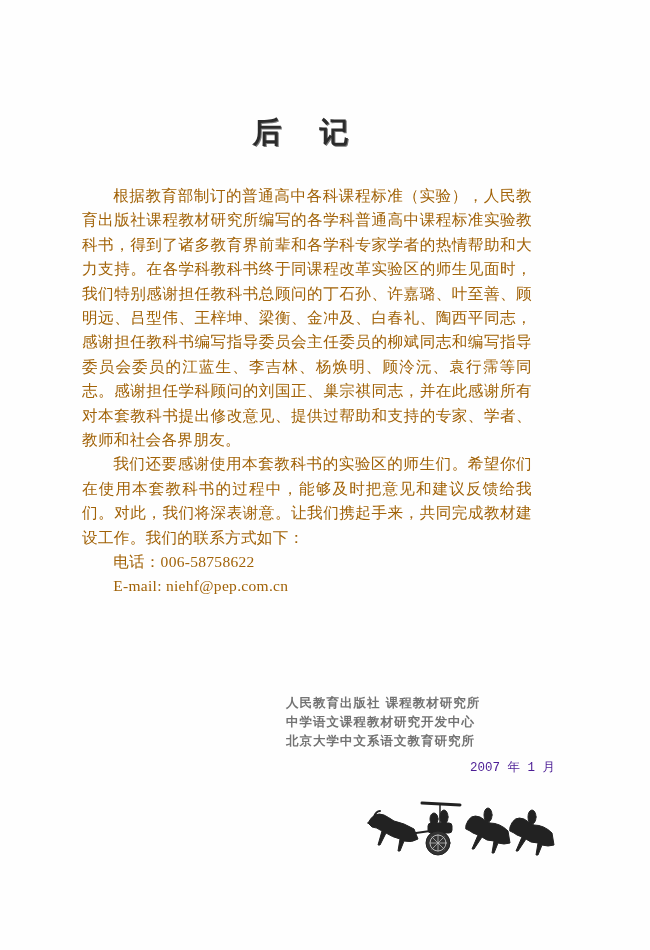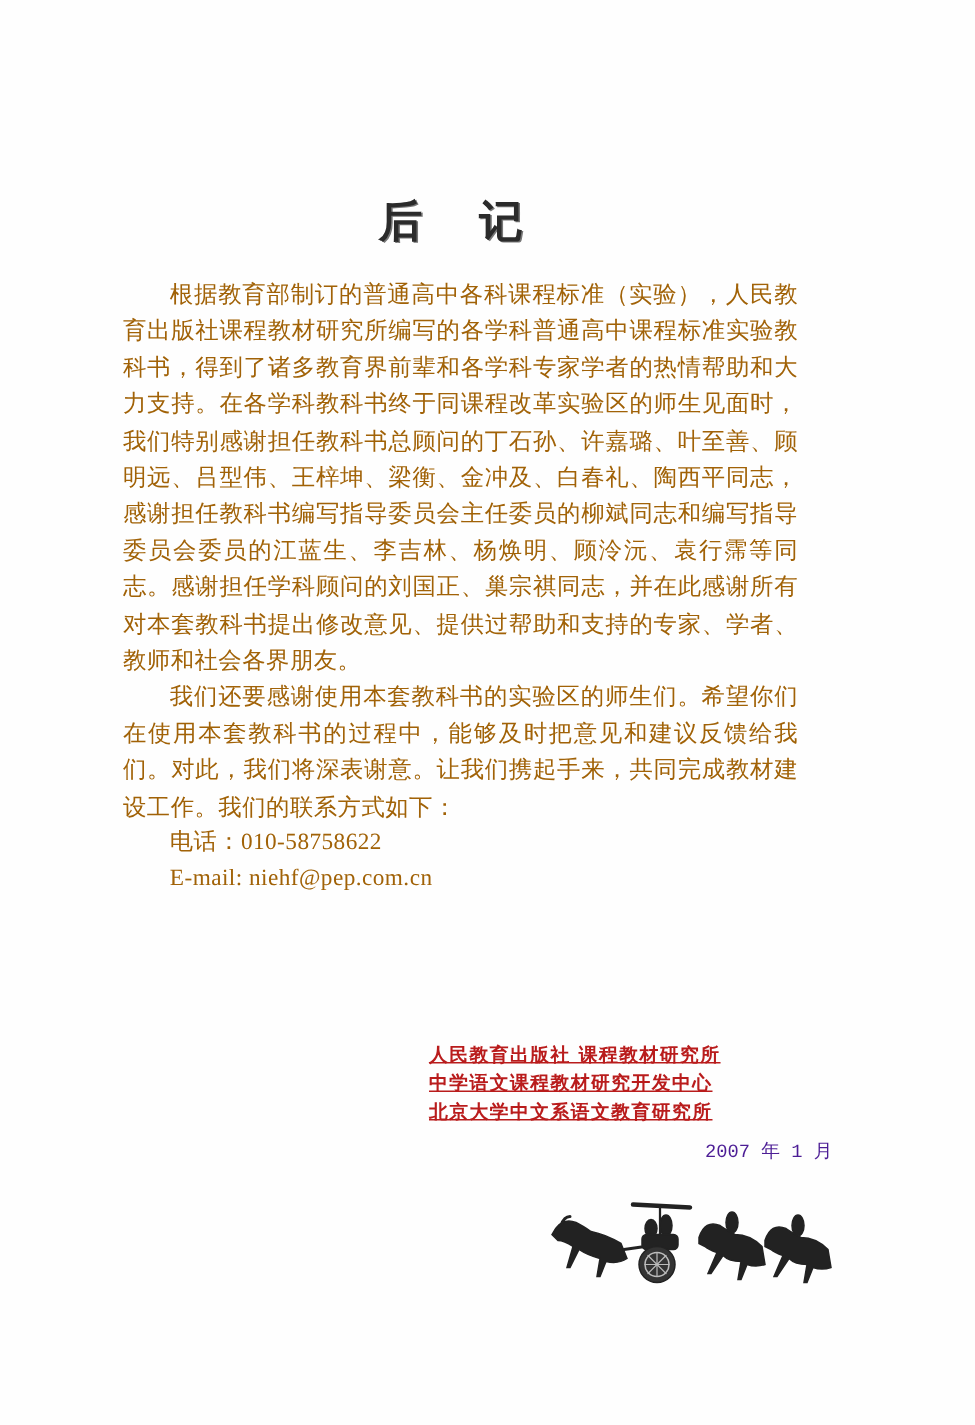--- a/index.html
+++ b/index.html
@@ -16,21 +16,21 @@
       color: #1a1a1a;
     }
     .page {
       position: absolute;
       left: 0; top: 0;
       width: 650px; height: 950px;
       background: #fefefe;
     }
     .title {
       position: absolute;
-      left: 0; top: 128px;
+      left: 0; top: 113px;
       width: 615px;
       text-align: center;
       font-family: "DejaVu Sans", sans-serif;
       font-weight: bold;
       font-size: 29px;
       letter-spacing: 14px;
       color: #2b2b2b;
       text-shadow: 1px 1px 0 #777;
     }
     .body-text {
@@ -61,22 +61,21 @@
     }
     .contact .row .lbl { font-family: Liberation Mono, monospace; }
     .signature {
       position: absolute;
       left: 286px;
       top: 693px;
       font-size: 12.5px;
       line-height: 19px;
       font-weight: bold;
       letter-spacing: 1px;
-      color: #b91c1c;
-      text-decoration: underline;
+      color: #737373;
     }
     .signature div { white-space: nowrap; }
     .date {
       position: absolute;
       left: 470px;
       top: 759px;
       font-size: 12.5px;
       font-family: Liberation Mono, monospace;
       color: #4c1d95;
     }
@@ -93,21 +92,21 @@
 
 <div class="page">
 
   <div class="title">后 记</div>
 
   <div class="body-text">
     <p>根据教育部制订的普通高中各科课程标准（实验），人民教育出版社课程教材研究所编写的各学科普通高中课程标准实验教科书，得到了诸多教育界前辈和各学科专家学者的热情帮助和大力支持。在各学科教科书终于同课程改革实验区的师生见面时，我们特别感谢担任教科书总顾问的丁石孙、许嘉璐、叶至善、顾明远、吕型伟、王梓坤、梁衡、金冲及、白春礼、陶西平同志，感谢担任教科书编写指导委员会主任委员的柳斌同志和编写指导委员会委员的江蓝生、李吉林、杨焕明、顾泠沅、袁行霈等同志。感谢担任学科顾问的刘国正、巢宗祺同志，并在此感谢所有对本套教科书提出修改意见、提供过帮助和支持的专家、学者、教师和社会各界朋友。</p>
     <p>我们还要感谢使用本套教科书的实验区的师生们。希望你们在使用本套教科书的过程中，能够及时把意见和建议反馈给我们。对此，我们将深表谢意。让我们携起手来，共同完成教材建设工作。我们的联系方式如下：</p>
     <div class="contact">
       <span class="row">
-        <span class="lbl">电话：</span><span>010-58758622</span>
+        <span class="lbl">电话：</span><span>006-58758622</span>
       </span>
       <span class="row">
         <span>E-mail: </span><span>niehf@pep.com.cn</span>
       </span>
     </div>
   </div>
 
   <div class="signature">
     <div>人民教育出版社 课程教材研究所</div>
     <div>中学语文课程教材研究开发中心</div>

